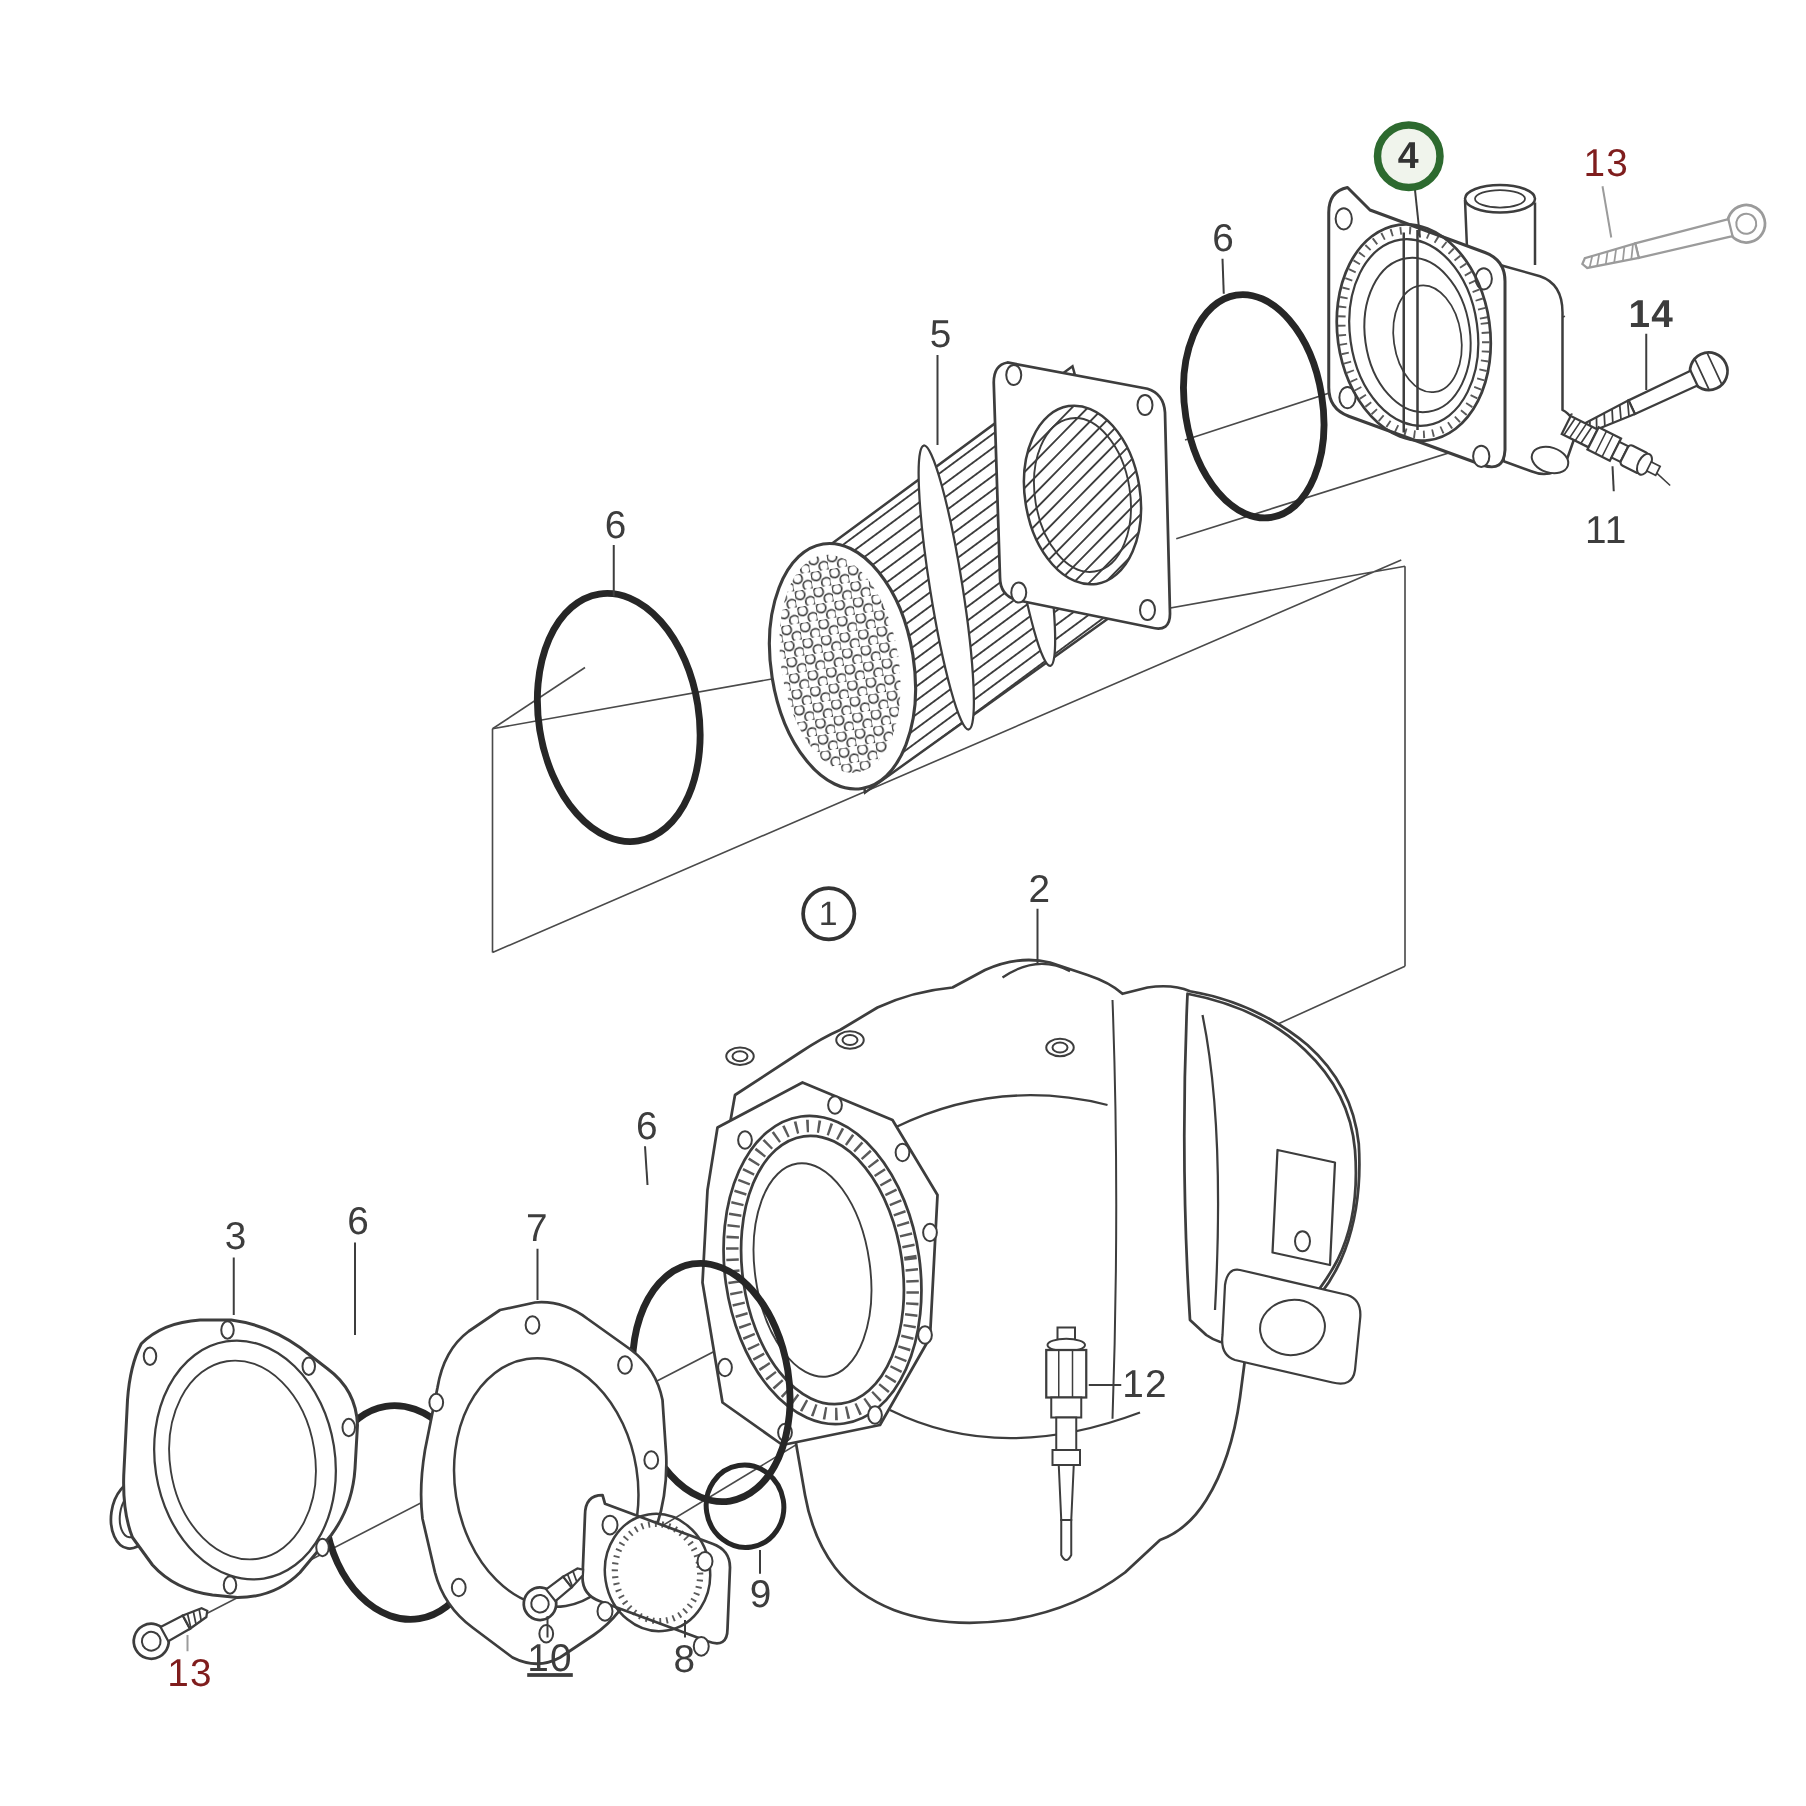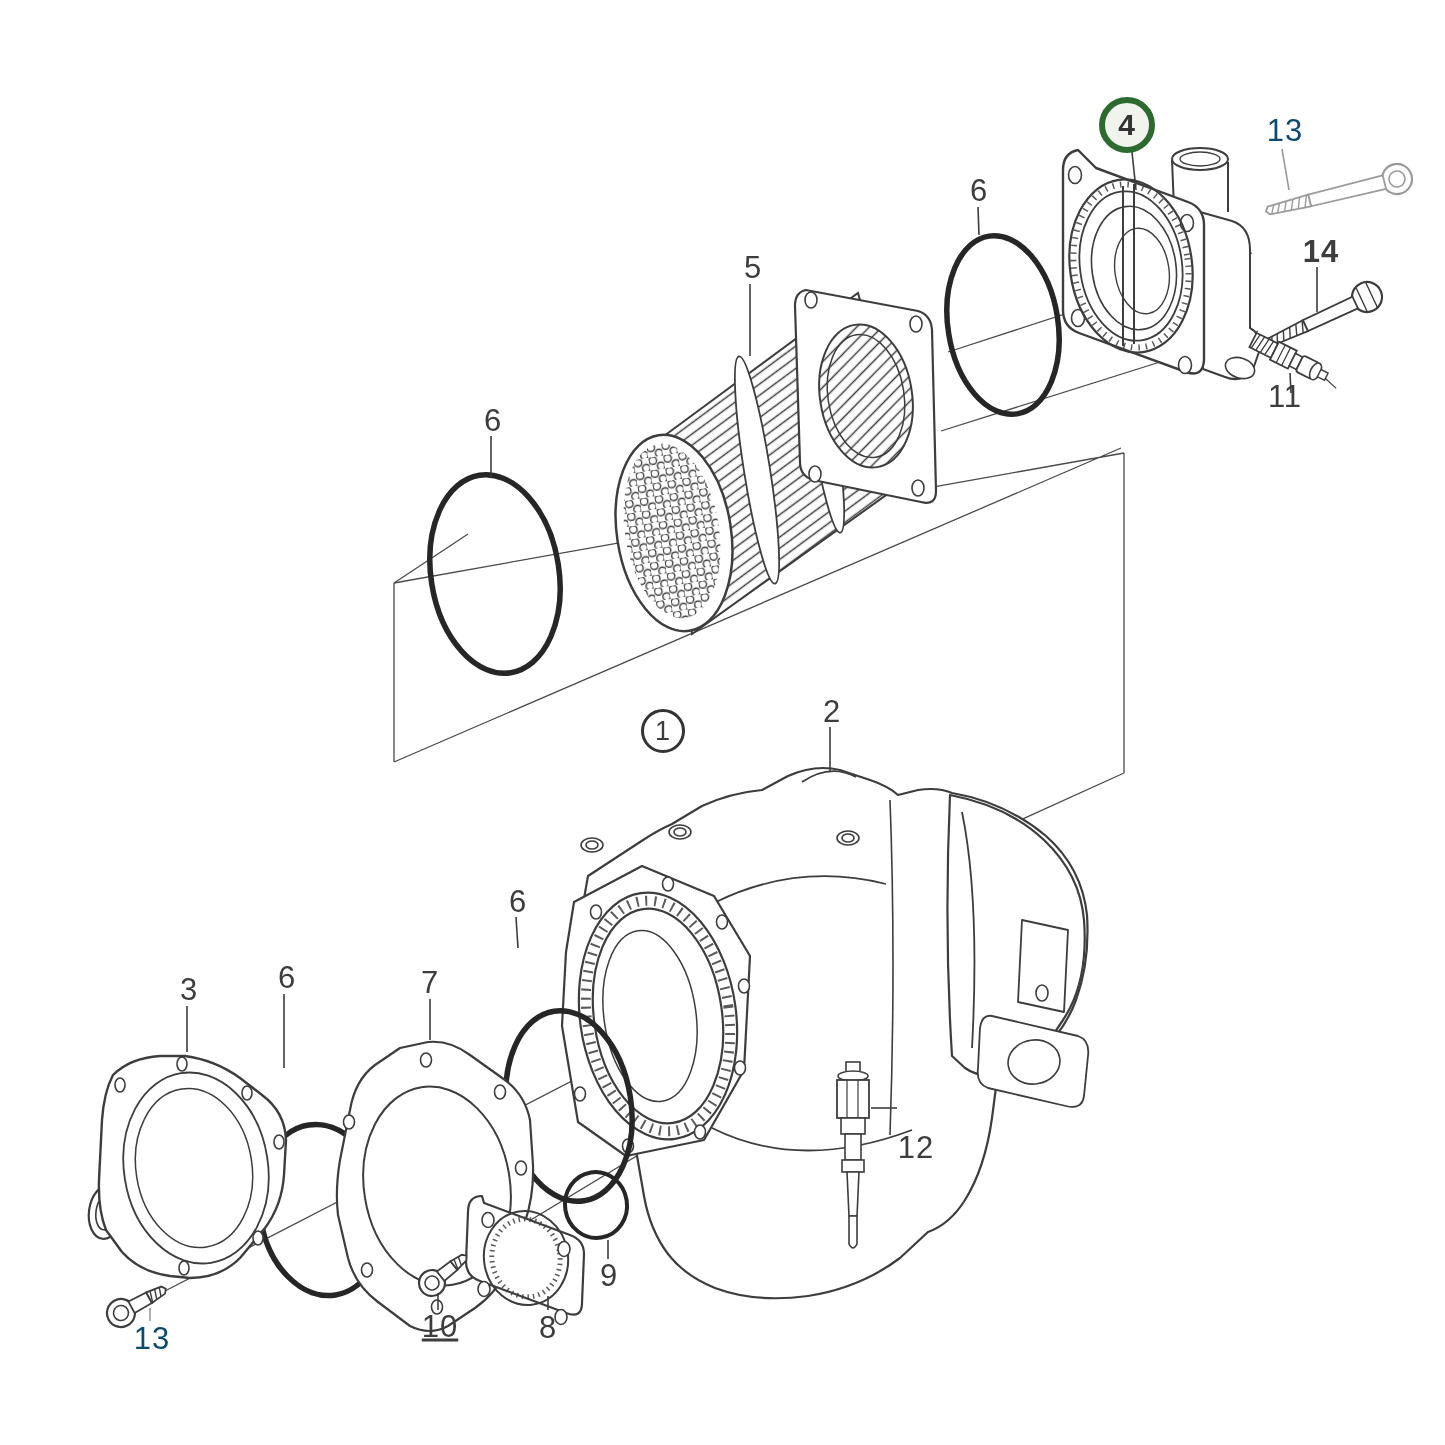--- a/index.html
+++ b/index.html
@@ -2,21 +2,21 @@
 <html><head>
 <meta charset="utf-8">
 <style>
   html,body{margin:0;padding:0;background:#fff;}
   #stage{position:relative;width:1445px;height:1445px;background:#ffffff;overflow:hidden;
          font-family:"Liberation Sans",sans-serif;}
   #art{position:absolute;left:0;top:0;}
   .callout{position:absolute;transform:translate(-50%,-50%);
            font:400 31px/1 "Liberation Sans",sans-serif;color:#3d3d3d;letter-spacing:1px;
            user-select:none;cursor:pointer;}
-  .callout.muted{color:#0c4a6e;}
+  .callout.muted{color:#7f1d1d;}
   .callout.circ{width:38px;height:38px;border:3px solid #333;border-radius:50%;
                 background:#fff;display:flex;align-items:center;justify-content:center;
                 font-size:27px;}
   .callout.circ-selected{width:44px;height:44px;border:6px solid #2d6a2f;border-radius:50%;
                 background:#f0f4ec;display:flex;align-items:center;justify-content:center;
                 font-size:30px;font-weight:700;color:#333;}
 </style>
 </head>
 <body>
 
@@ -275,18 +275,18 @@
   <div class="callout circ-selected" style="left:1127px;top:125px;">4</div>
   <div class="callout" style="left:753px;top:267px;">5</div>
   <div class="callout" style="left:979px;top:190px;">6</div>
   <div class="callout" style="left:493px;top:420px;">6</div>
   <div class="callout" style="left:287px;top:977px;">6</div>
   <div class="callout" style="left:518px;top:901px;">6</div>
   <div class="callout" style="left:430px;top:982px;">7</div>
   <div class="callout" style="left:548px;top:1327px;">8</div>
   <div class="callout" style="left:609px;top:1275px;">9</div>
   <div class="callout" style="left:440px;top:1326px;text-decoration:underline;">10</div>
-  <div class="callout" style="left:1285px;top:396px;">11</div>
-  <div class="callout" style="left:916px;top:1107px;margin-top:40px;">12</div>
+  <div class="callout" style="left:1285px;top:424px;">11</div>
+  <div class="callout" style="left:916px;top:1107px;">12</div>
   <div class="callout muted" style="left:1285px;top:130px;">13</div>
   <div class="callout muted" style="left:152px;top:1338px;">13</div>
   <div class="callout" style="left:1321px;top:251px;font-weight:bold;">14</div>
 </div>
 
 </body></html>

